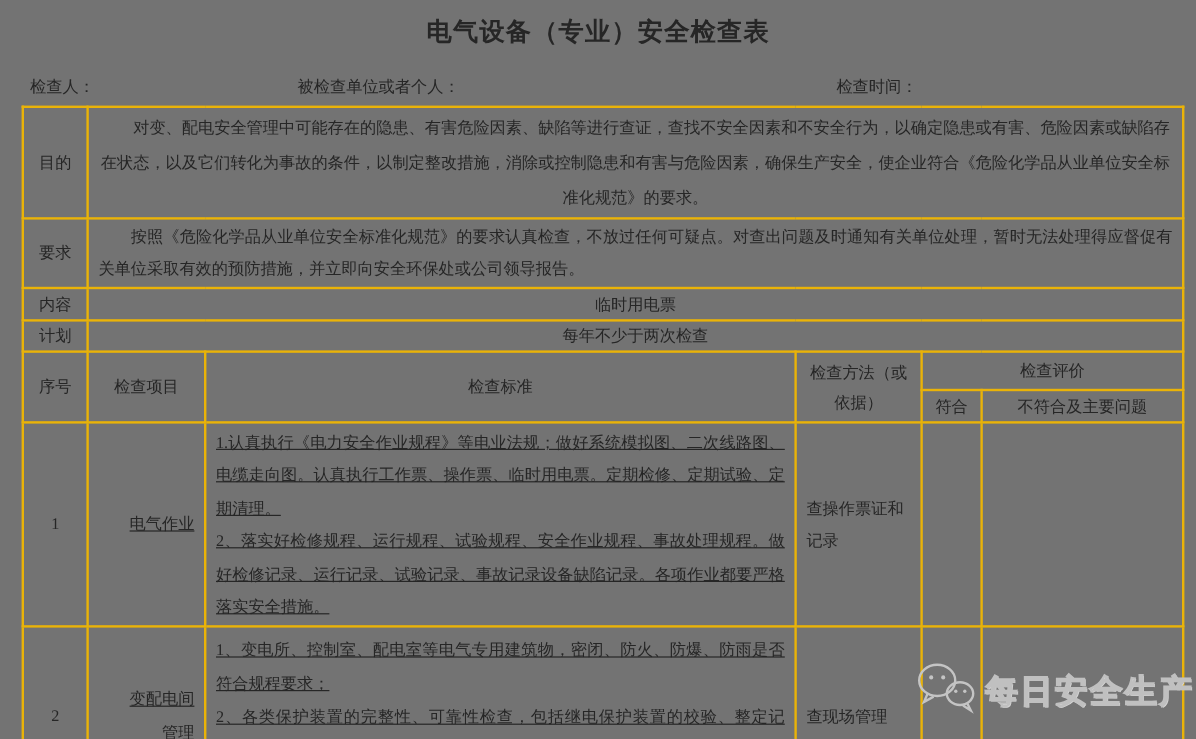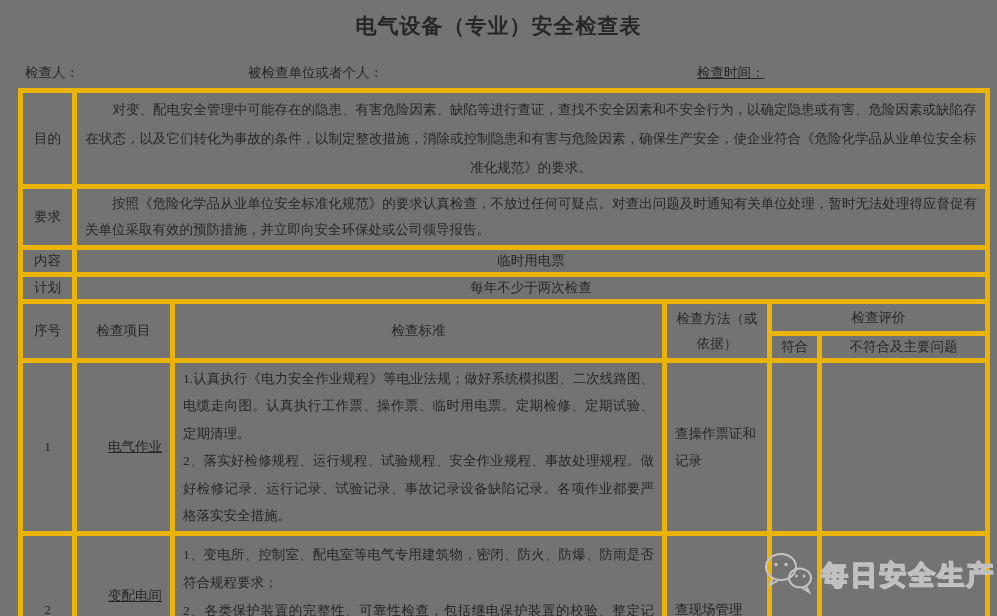--- a/index.html
+++ b/index.html
@@ -9,50 +9,50 @@
     background:#737373; overflow:hidden; color:#262626;padding-left:41px;
   }
   .doc-title {
     position:absolute; top:12px; left:0; width:100%;
     text-align:center; font-size:21px; font-weight:bold; letter-spacing:1px;
   }
   .info-bar { position:absolute; top:64px; left:0; width:100%; font-size:13.5px; }
   .info-field { position:absolute; white-space:nowrap; }
   .f-inspector { left:25px; }
   .f-inspected { left:248px; }
-  .f-time { left:697px;text-decoration:underline; }
+  .f-time { left:697px; }
 
   table.sheet {
     position:absolute; top:88px; left:18px; width:967px;
     border-collapse:collapse; table-layout:fixed;
     font-size:13.5px; color:#262626;
     border:2px solid #3f3f3f;
   }
   table.sheet td {
-    border:5px solid #eab308; padding:2px 8px; vertical-align:middle;
+    border:2px solid #eab308; padding:2px 8px; vertical-align:middle;
     overflow:hidden;
   }
   td.c-label { text-align:center; padding:2px 2px; }
   td.meta-text {
     text-align:justify; text-indent:2em; line-height:29px; padding:4px 10px;
   }
   tr.r-purpose  td { height:89px;text-align:center; }
   tr.r-require  td.meta-text { line-height:26px; }
   tr.r-require  td { height:51px; }
   tr.r-content  td { height:27px; }
   tr.r-plan     td { height:26px; }
   tr.r-content td.meta-center, tr.r-plan td.meta-center {
     text-align:center; text-indent:0; line-height:normal;
   }
   tr.r-head1 td { height:32px; text-align:center; }
   tr.r-head2 td { height:27px; text-align:center; }
   td.pre { white-space:pre-line; text-align:center; line-height:25px; }
   tr.r-item1 td { height:164px; }
   tr.r-item2 td { height:150px; }
-  td.standard { text-align:justify; padding:0 9px; }
+  td.standard { text-align:justify; padding:0 9px;text-decoration:underline; }
   td.standard p { margin:0; line-height:27.4px; }
   tr.r-item2 td.standard { vertical-align:top; padding-top:5px; }
   tr.r-item2 td.standard p { line-height:28px; }
   td.method { white-space:pre-line; text-align:left; line-height:27px; }
   td.seq { text-align:center; }
   td.item-name { white-space:pre-line; text-align:right; line-height:28px;text-decoration:underline; }
 
   .watermark {
     position:absolute; left:762px; top:550px; z-index:5;
     display:flex; align-items:center; gap:5px;

